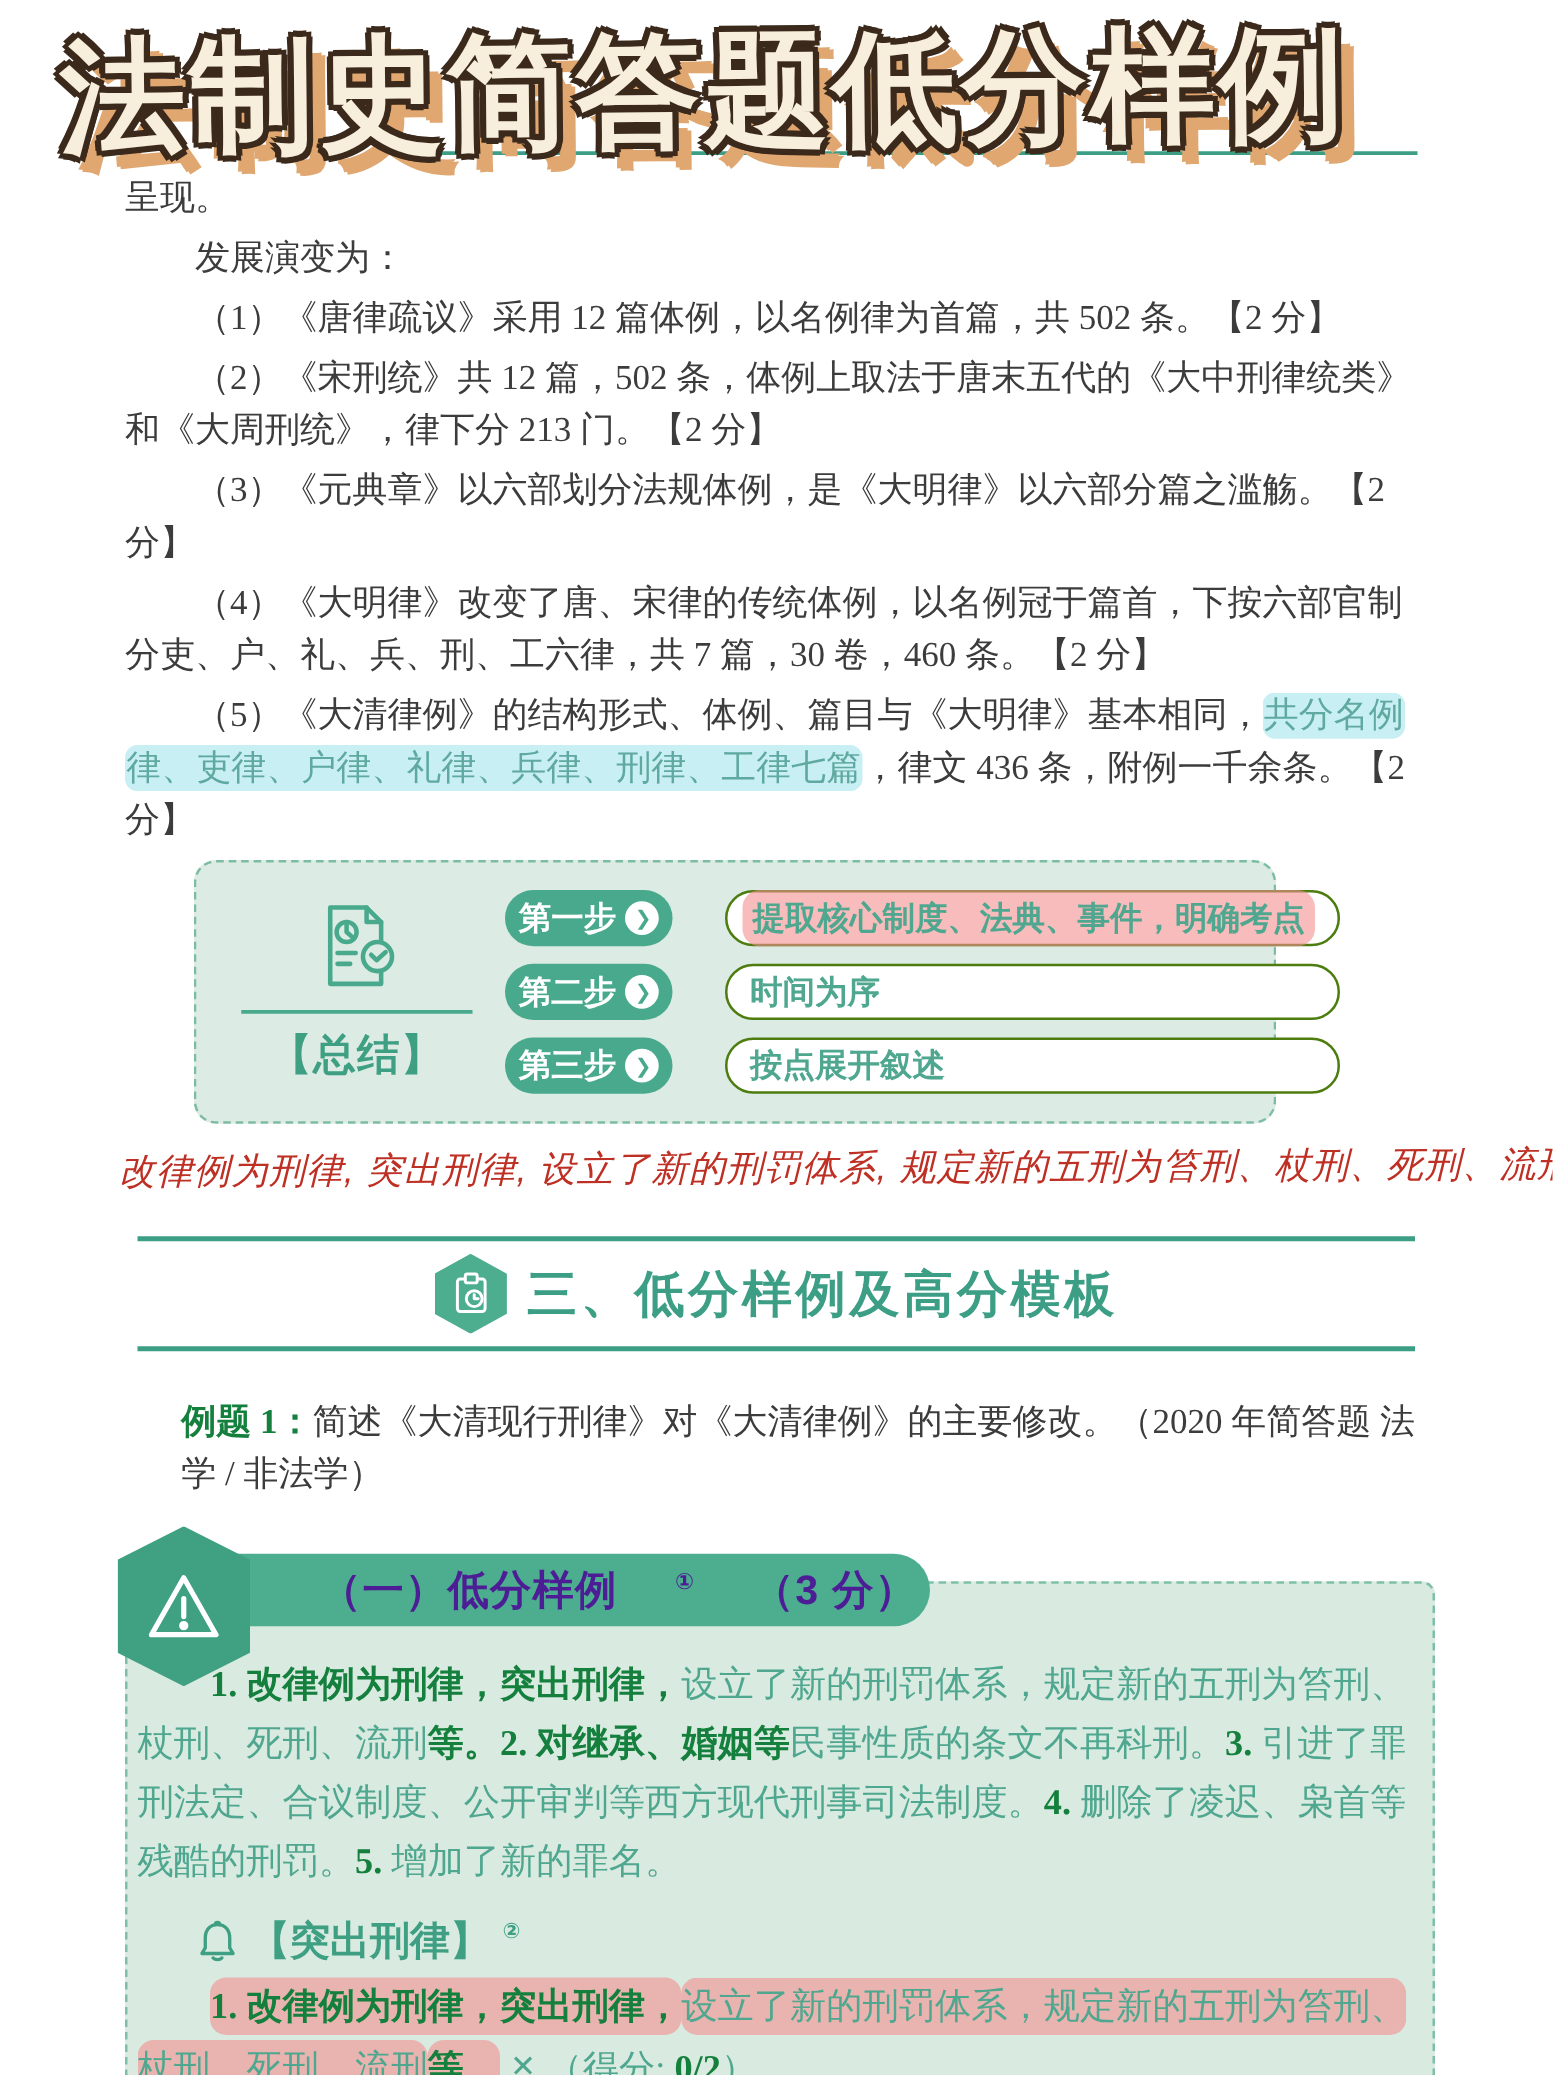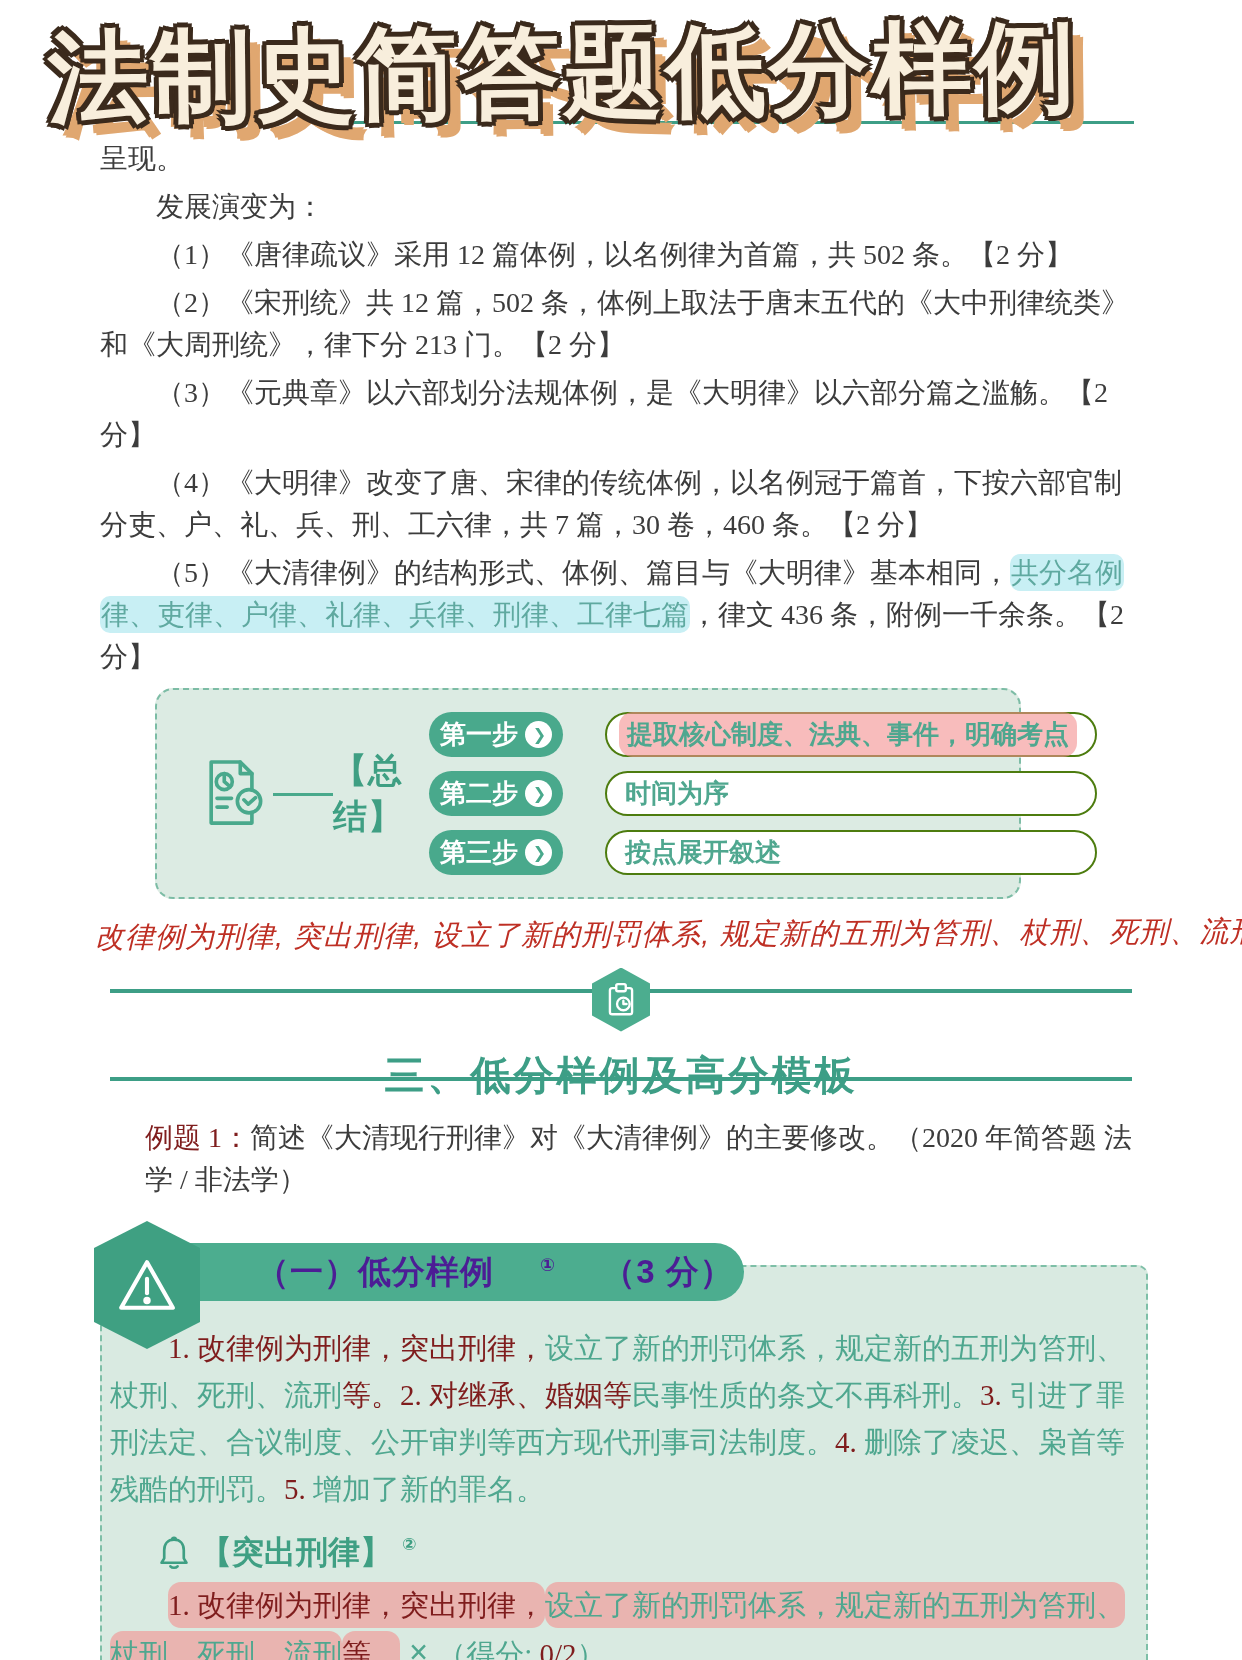--- a/index.html
+++ b/index.html
@@ -19,35 +19,35 @@
     color:#f8eedc; white-space:nowrap; transform:rotate(-0.6deg);
     text-shadow:
       -4px -4px 0 #3b2a1c, 4px -4px 0 #3b2a1c, -4px 4px 0 #3b2a1c, 4px 4px 0 #3b2a1c,
       0 -5px 0 #3b2a1c, 0 5px 0 #3b2a1c, -5px 0 0 #3b2a1c, 5px 0 0 #3b2a1c,
       12px 13px 0 #e0a770, 15px 15px 0 #e0a770;
   }
   
   .body-text { margin:6px 100px 0 100px; width:1042px; font-size:28px; line-height:42px;font-family:Liberation Serif, serif; }
   .body-text p { margin-bottom:6px; }
   .indent { text-indent:2em; }
-  .seg-b { color:#7f1d1d; font-weight:normal; }
+  .seg-b { color:#15803d; font-weight:bold; }
   .seg-g { color:#4fa78f; }
   .seg-cyan { color:#5fa9a0; background:#c8eff4; border-radius:10px; padding:3px 1px;
               -webkit-box-decoration-break:clone; box-decoration-break:clone; }
   .seg-pink { background:rgba(243,143,143,.6); border-radius:13px; padding:7px 0;
               -webkit-box-decoration-break:clone; box-decoration-break:clone; }
   .seg-cross { font-size:1.2em; font-weight:bold; }
   
   .summary-box {
     margin:10px 0 0 155px; width:866px; min-height:206px;
     background:#dcebe3; border:2px dashed #7cbca5; border-radius:18px;
     display:flex; padding:22px 40px 22px 36px; gap:26px;
     font-family:"Liberation Sans","DejaVu Sans",sans-serif;
   }
-  .summary-left { width:210px; display:flex; flex-direction:row; align-items:center; justify-content:center; }
+  .summary-left { width:210px; display:flex; flex-direction:column; align-items:center; justify-content:center; }
   .summary-left .rule { width:185px; border-top:3px solid #49a98c; margin:12px 0 10px; }
   .summary-label { color:#3f9f83; font-size:34px; font-weight:bold; letter-spacing:1px; }
   .steps { flex:1; display:flex; flex-direction:column; justify-content:center; gap:14px; }
   .step-row { display:flex; align-items:center; gap:42px; }
   .step-pill {
     width:134px; height:45px; background:#49a98c; border-radius:23px;
     display:flex; align-items:center; justify-content:center; gap:7px;
     color:#ffffff; font-size:26px; font-weight:bold; flex:none;
   }
   .arrow-circle {
@@ -63,21 +63,21 @@
   .swipe-pink { background:rgba(243,143,143,.6); border-radius:14px; padding:5px 8px; margin-left:-6px; }
   
   .handwritten {
     margin:16px 0 0 95px; color:#be2f24; font-size:29px; letter-spacing:1px;
     font-family:"Liberation Sans","DejaVu Sans",sans-serif; font-style:italic;
     transform:rotate(-0.3deg); white-space:nowrap;
   }
   
   .rule-green { height:4px; background:#3d9e86; margin:0 110px; }
   .rule-top { margin-top:34px; }
-  .section-header { height:84px; display:flex; align-items:center; justify-content:center; gap:16px;flex-direction:column; }
+  .section-header { height:84px; display:flex; align-items:center; justify-content:center; gap:16px; }
   .hexagon {
     width:58px; height:64px; background:#4cad8f; flex:none;
     clip-path:polygon(50% 0,100% 25%,100% 75%,50% 100%,0 75%,0 25%);
     display:flex; align-items:center; justify-content:center;
   }
   .section-title {
     font-family:"Liberation Sans","DejaVu Sans",sans-serif;
     color:#3d9e86; font-size:40px; font-weight:bold; letter-spacing:3px;
   }
   

